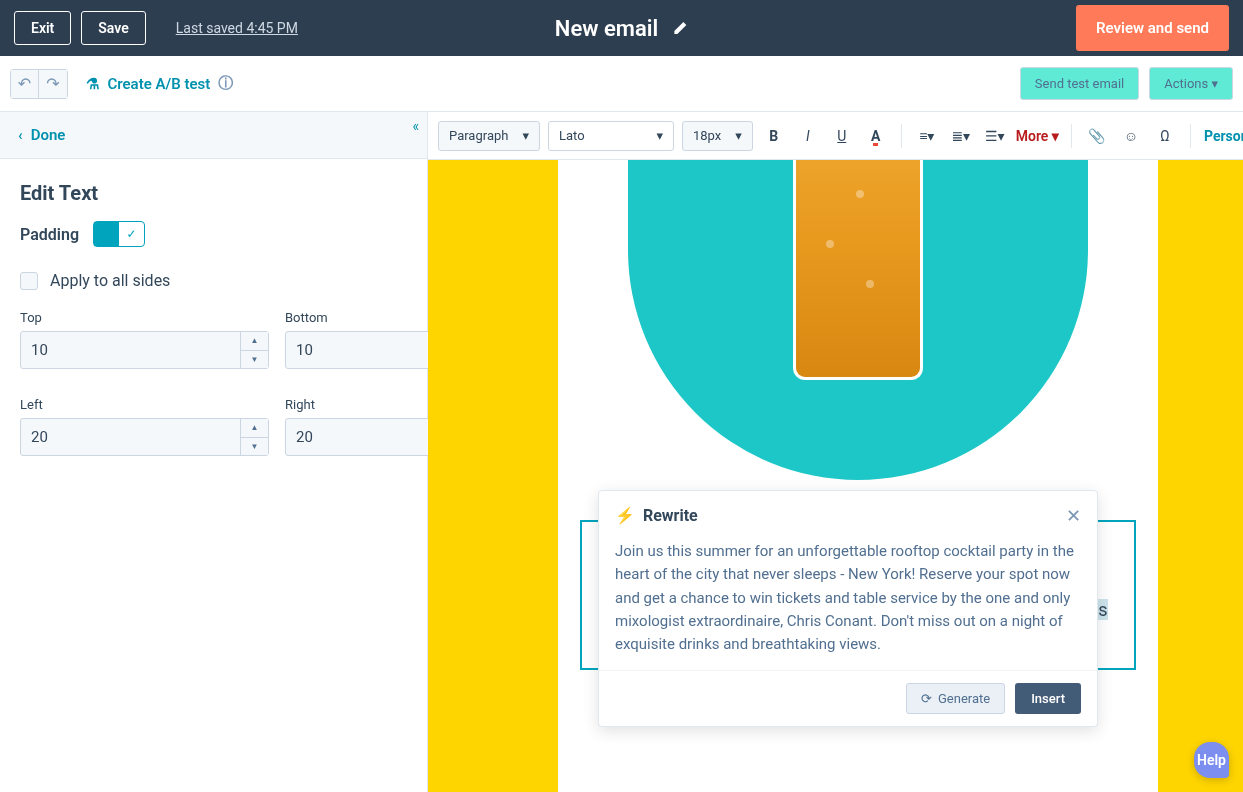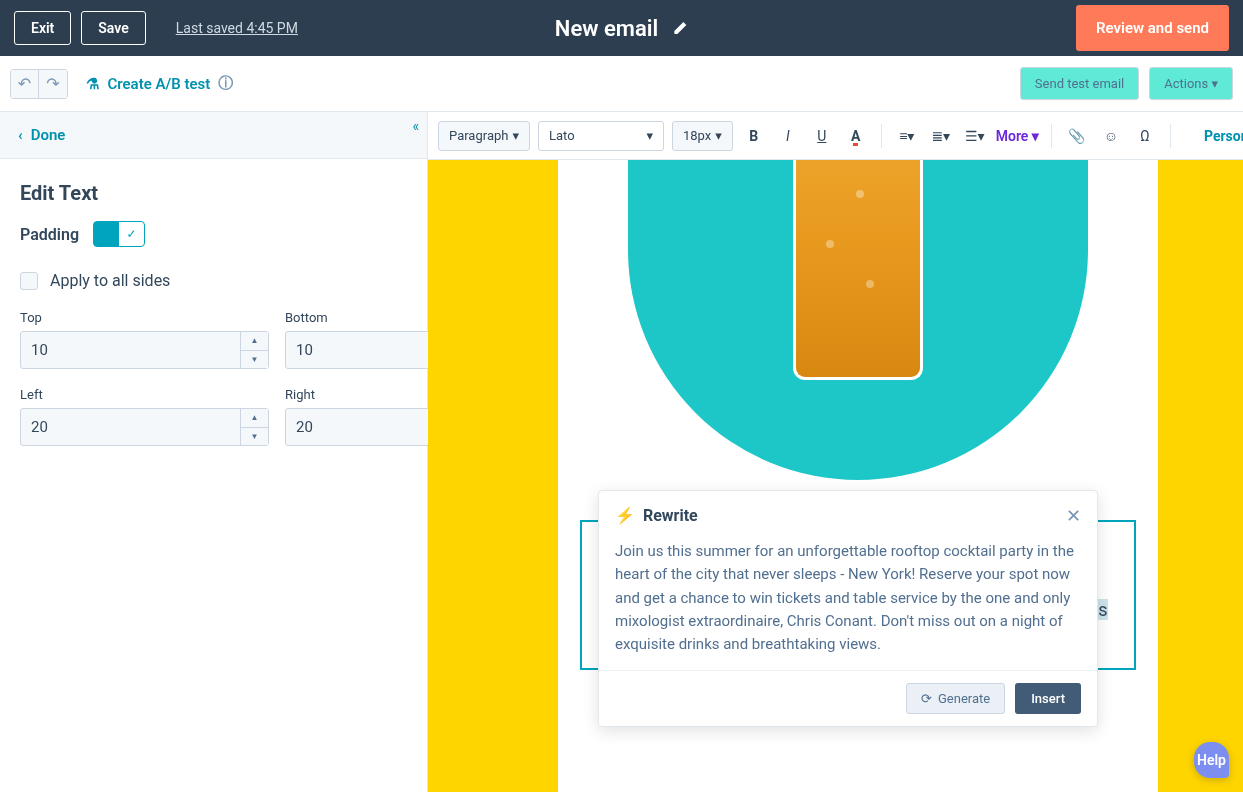--- a/index.html
+++ b/index.html
@@ -31,34 +31,34 @@
 .side-content{padding:22px 20px}
 .side-title{font-size:20px;font-weight:700;color:#33475b;margin-bottom:16px}
 .padding-row{display:flex;align-items:center;gap:14px;margin-bottom:24px}
 .padding-label{font-size:16px;color:#33475b;font-weight:600}
 .toggle{width:52px;height:26px;background:#fff;border:1px solid #00a4bd;border-radius:4px;position:relative;cursor:pointer;display:flex}
 .toggle-on{width:26px;height:100%;background:#00a4bd}
 .toggle-check{width:26px;display:flex;align-items:center;justify-content:center;color:#00a4bd;font-size:12px}
 .check-row{display:flex;align-items:center;gap:12px;margin-bottom:20px}
 .checkbox{width:18px;height:18px;border:1px solid #cbd6e2;border-radius:3px;background:#f5f8fa;cursor:pointer}
 .check-label{font-size:16px;color:#33475b}
-.pad-grid{display:grid;grid-template-columns:1fr 1fr;gap:18px 16px}
+.pad-grid{display:grid;grid-template-columns:1fr 1fr;gap:28px 16px}
 .pad-field label{font-size:13px;color:#33475b;display:block;margin-bottom:6px}
 .num-input{display:flex;border:1px solid #cbd6e2;border-radius:3px;height:38px;background:#f5f8fa}
 .num-input input{flex:1;border:none;background:transparent;padding:0 10px;font-size:15px;color:#33475b;outline:none}
 .spinner{width:28px;border-left:1px solid #cbd6e2;display:flex;flex-direction:column}
 .spinner button{flex:1;border:none;background:#f5f8fa;color:#516f90;font-size:8px;cursor:pointer}
 .spinner button:first-child{border-bottom:1px solid #cbd6e2}
 .canvas{flex:1;display:flex;flex-direction:column}
 .toolbar{height:48px;border-bottom:1px solid #e1e8ed;display:flex;align-items:center;padding:0 10px;gap:8px}
-.tb-select{border:1px solid #cbd6e2;background:#f5f8fa;border-radius:3px;height:30px;padding:0 10px;font-size:13px;color:#33475b;cursor:pointer;display:flex;align-items:center;gap:4px}
+.tb-select{border:1px solid #cbd6e2;background:#f5f8fa;border-radius:3px;height:30px;padding:0 10px;font-size:13px;color:#33475b;cursor:pointer;display:flex;align-items:center;gap:14px}
 .tb-select.font{width:126px;background:#fff;justify-content:space-between}
 .tb-btn{width:26px;height:30px;border:none;background:transparent;color:#33475b;font-size:14px;cursor:pointer;display:flex;align-items:center;justify-content:center}
 .tb-sep{width:1px;height:24px;background:#e1e8ed;margin:0 4px}
-.more-btn{color:#6d28d9;font-weight:600;font-size:14px;cursor:pointer;background:none;border:none}
+.more-btn{color:#b91c1c;font-weight:600;font-size:14px;cursor:pointer;background:none;border:none}
 .personalize{color:#0091ae;font-weight:700;font-size:14px;margin-left:auto;cursor:pointer}
 .email-canvas{flex:1;background:#ffd500;padding:0 130px;overflow:hidden;position:relative}
 .email-inner{background:#fff;margin:0 auto;width:600px;min-height:100%;position:relative}
 .circle{width:460px;height:320px;background:#1ec7c7;border-radius:0 0 230px 230px;margin:0 auto;position:relative;overflow:hidden}
 .glass{position:absolute;left:50%;transform:translateX(-50%);top:-60px;width:130px;height:280px}
 .glass-body{width:100%;height:100%;background:linear-gradient(180deg,#f0a830 0%,#e89a1f 50%,#d88810 100%);border-radius:0 0 12px 12px;border:3px solid #fff;border-top:none;position:relative}
 .bubble{position:absolute;width:8px;height:8px;background:rgba(255,255,255,.35);border-radius:50%}
 .text-block{margin:40px 22px 0;border:2px solid #00a4bd;padding:12px 26px;text-align:center;font-size:18px;line-height:1.7;color:#33475b}
 .text-block span{background:#cde4ec}
 .rewrite-panel{position:absolute;left:170px;top:330px;width:500px;background:#fff;border:1px solid #e1e8ed;border-radius:4px;box-shadow:0 4px 16px rgba(0,0,0,.12);z-index:10}

